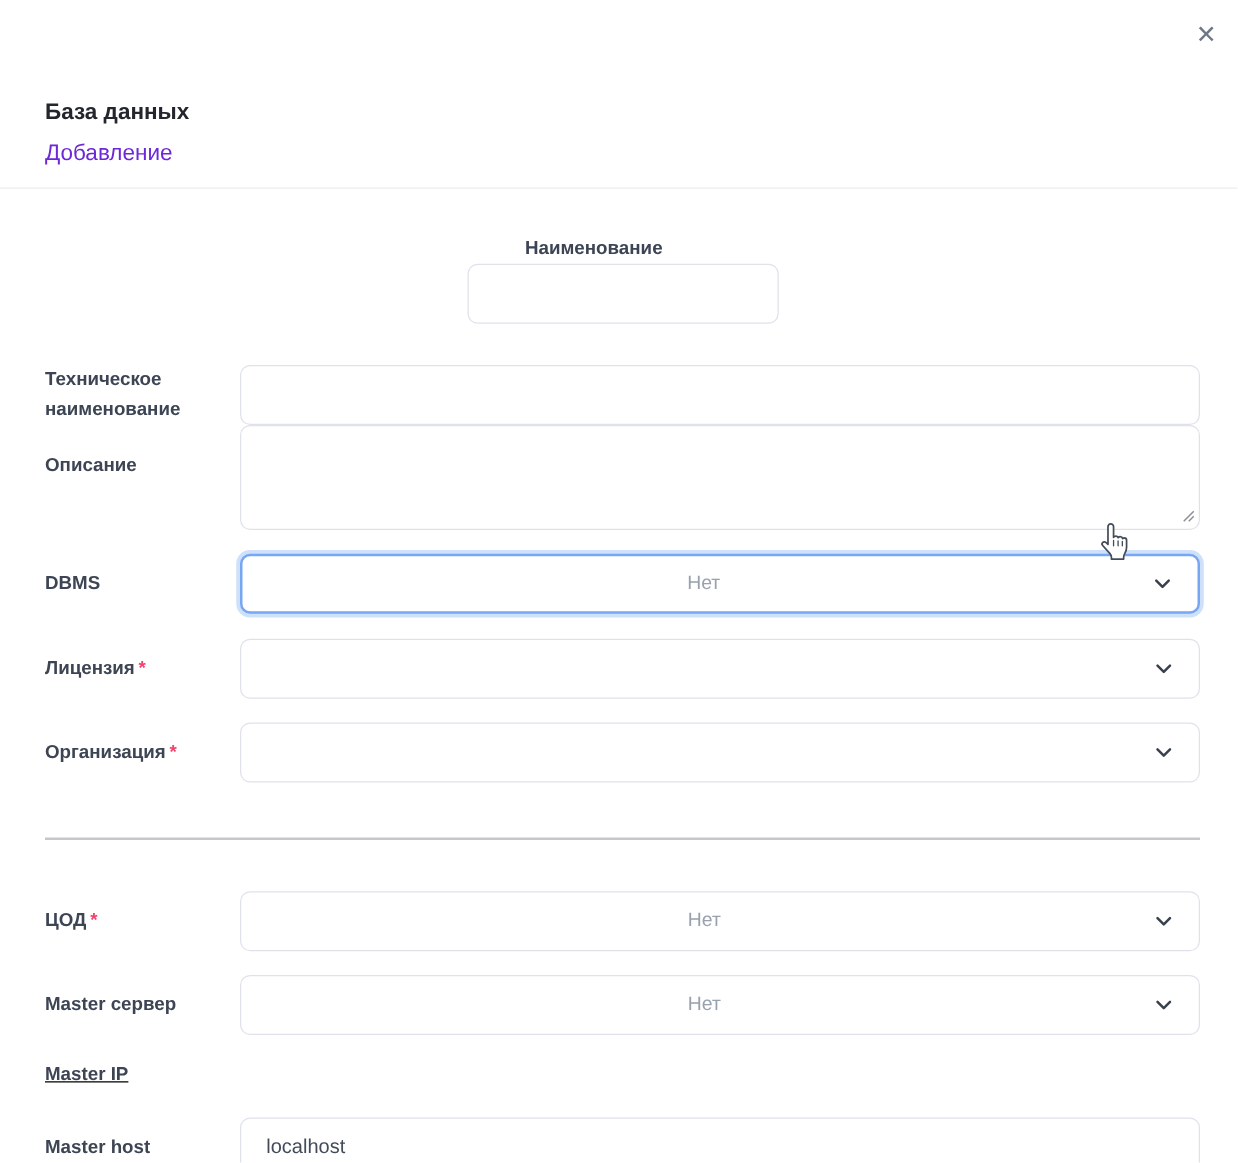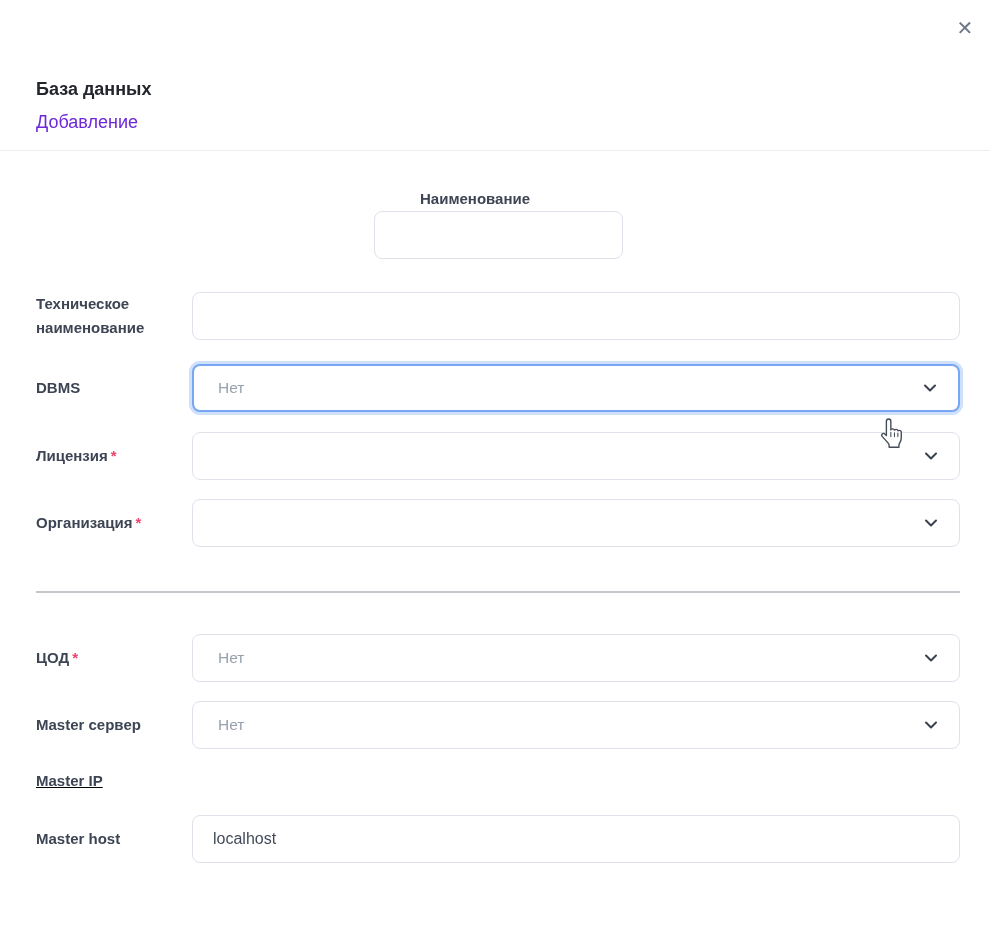--- a/index.html
+++ b/index.html
@@ -39,21 +39,21 @@
 
   .row { display: flex; align-items: center; }
   .row-label {
     width: 156px; flex-shrink: 0; padding-right: 12px;
     font-size: 15px; font-weight: 700; color: #3d4554; line-height: 24px;
   }
   .req { color: #ef436b; margin-left: 3px; font-weight: 700; }
   .control { flex: 1; position: relative; }
 
   .mb33 { margin-bottom: 33px; flex-direction: column; }
-  .mb24 { margin-bottom: 24px; }
+  .mb24 { }
   .mb19 { margin-bottom: 19px; }
   .mb20 { margin-bottom: 20px; }
   .mb22 { margin-bottom: 22px; text-decoration: underline; }
 
   input.text {
     width: 100%; height: 48px;
     border: 1px solid #dfe2ea; border-radius: 8px;
     padding: 0 20px;
     font-size: 16px; color: #424b5a;
     font-family: "Liberation Sans", sans-serif;
@@ -74,21 +74,21 @@
     position: absolute; right: 4px; bottom: 6px; pointer-events: auto;
   }
 
   .select {
     height: 48px; width: 100%;
     border: 1px solid #dfe2ea; border-radius: 8px;
     background: #fff;
     display: flex; align-items: center;
     padding: 0 50px 0 25px;
     font-size: 15.5px; color: #98a1ad;
-    position: relative; cursor: pointer;
+    position: relative; cursor: pointer; justify-content: center;
   }
   .select.focused {
     border: 2px solid #77a7f3;
     box-shadow: 0 0 0 3px #cfe0fa;
     padding-left: 24px;
   }
   .chev {
     position: absolute; right: 19px; top: 50%;
     margin-top: -9px; width: 18px; height: 18px;
   }
@@ -124,20 +124,29 @@
     </div>
   </div>
 
   <div class="row mb24">
     <div class="row-label"><span>Техническое наименование</span></div>
     <div class="control">
       <input class="text" type="text" value="" style="">
     </div>
   </div>
 
+  <div class="row row-desc mb19">
+    <div class="row-label"><span>Описание</span></div>
+    <div class="control">
+      <textarea class="area" style=""></textarea>
+      <svg class="resize-grip" width="10" height="10" viewBox="0 0 10 10">
+        <path d="M1 9 L9 1 M5 9 L9 5" stroke="#8c9096" stroke-width="1.2" fill="none"></path>
+      </svg>
+    </div>
+  </div>
 
   <div class="row mb20">
     <div class="row-label"><span>DBMS</span></div>
     <div class="control">
       <div class="select focused">
         <span>Нет</span>
         <svg class="chev" viewBox="0 0 18 18">
           <path d="M4 6.5 L9 11.5 L14 6.5" fill="none" stroke="#39414e" stroke-width="2" stroke-linecap="round" stroke-linejoin="round"></path>
         </svg>
       </div>

